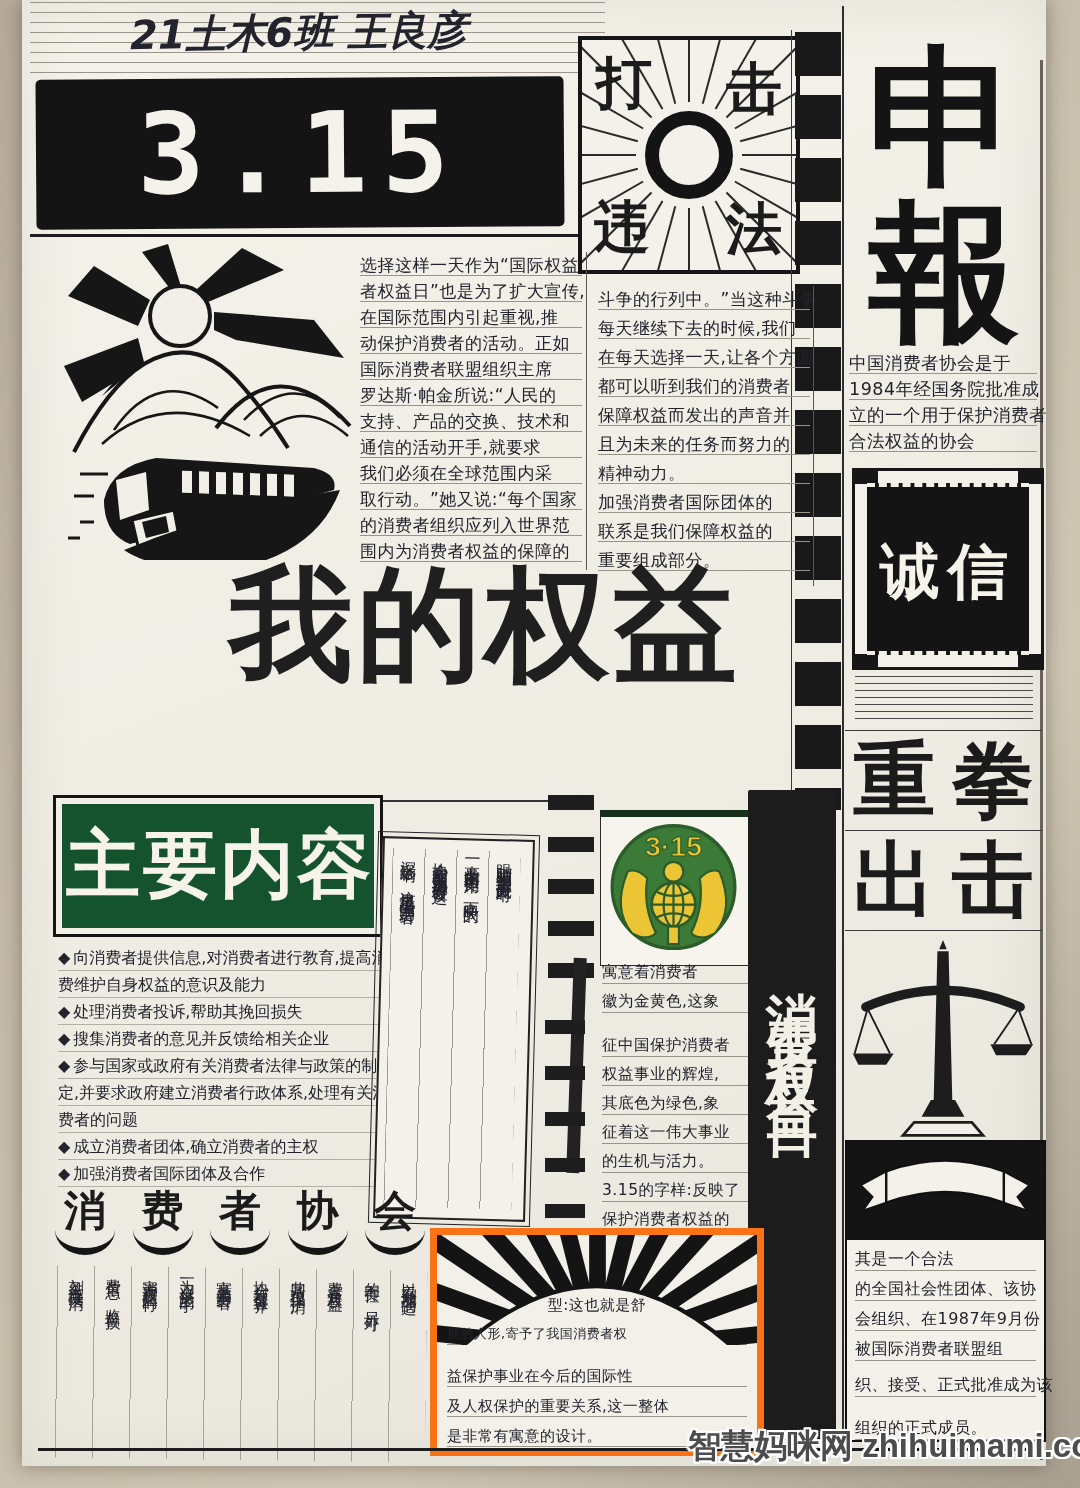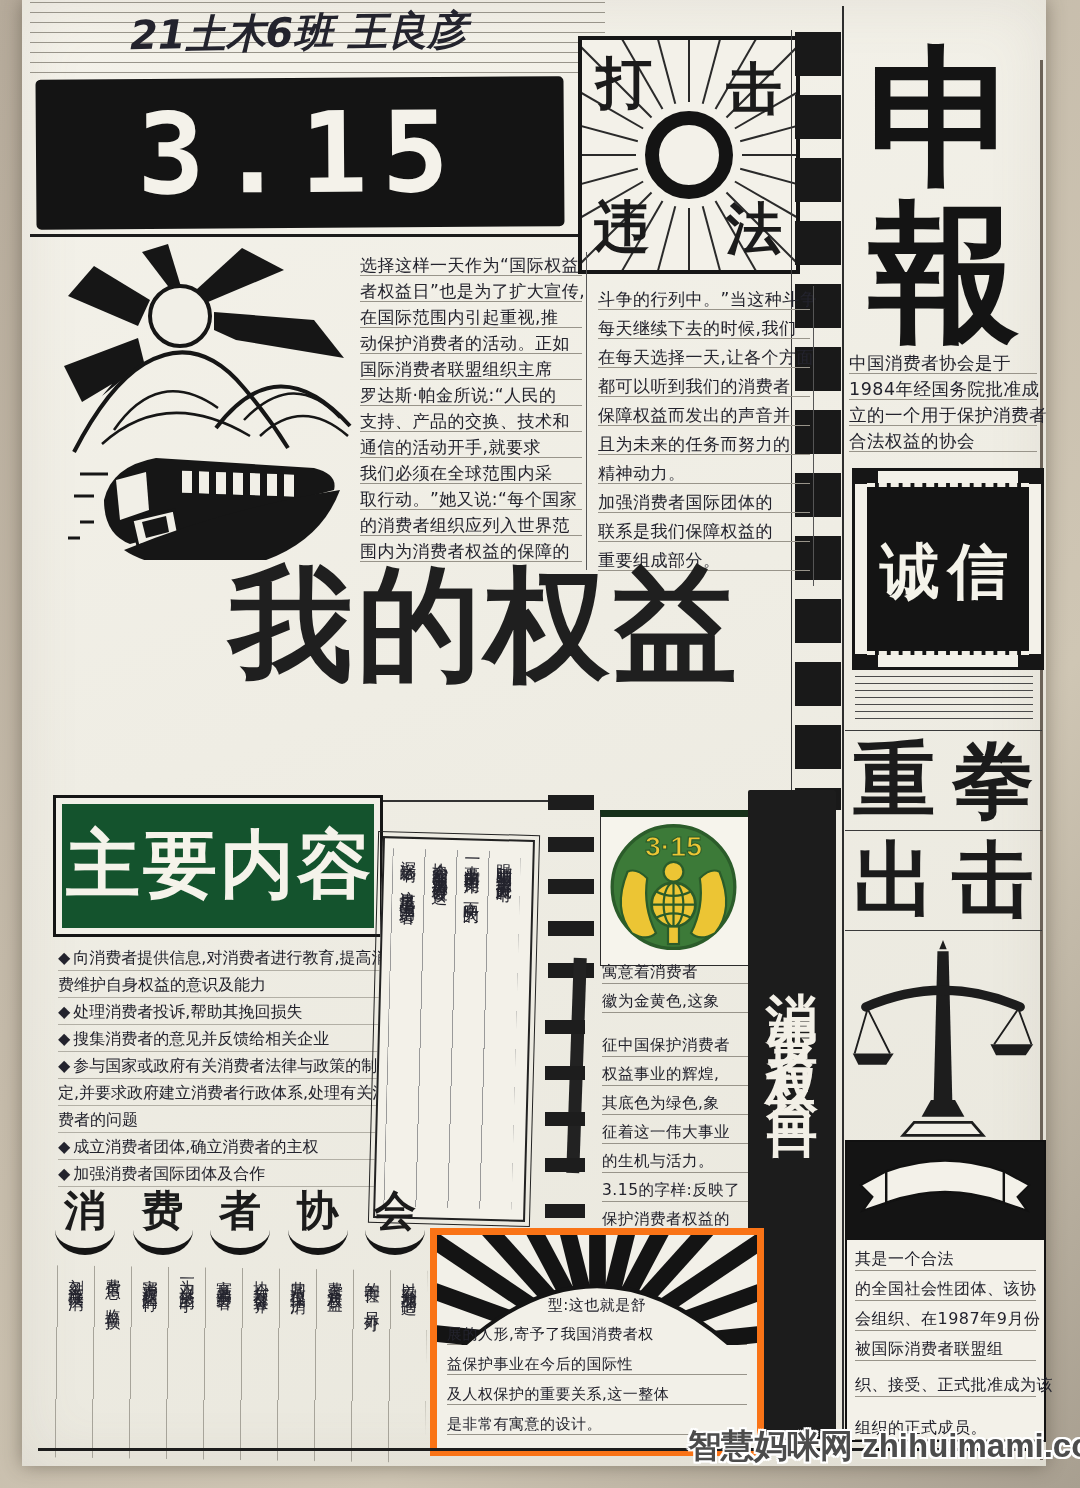--- a/index.html
+++ b/index.html
@@ -331,21 +331,21 @@
         <rect x="152" y="-110" width="17" height="225" transform="rotate(28 160 118)"></rect>
         <rect x="152" y="-110" width="17" height="225" transform="rotate(42 160 118)"></rect>
         <rect x="152" y="-110" width="17" height="225" transform="rotate(56 160 118)"></rect>
         <rect x="152" y="-110" width="17" height="225" transform="rotate(70 160 118)"></rect>
         <rect x="152" y="-110" width="17" height="225" transform="rotate(84 160 118)"></rect>
       </g>
       <path d="M18,118 Q160,-14 302,118 Z" fill="#f2f0e8" stroke="#141414" stroke-width="4"></path>
     </svg>
     <div class="hand" style="margin-top:-50px;padding:0 10px">
       <div class="line" style="font-size:15px;line-height:20px;margin:0 70px 8px;text-align:center">型:这也就是舒</div>
-      <div class="line" style="font-size:15px;line-height:20px;margin-bottom:9px">展的人形,寄予了我国消费者权</div>
+      <div class="line" style="font-size:13px;line-height:20px;margin-bottom:21px">展的人形,寄予了我国消费者权</div>
       <div class="line" style="font-size:15px;line-height:20px;margin-bottom:9px">益保护事业在今后的国际性</div>
       <div class="line" style="font-size:15px;line-height:20px;margin-bottom:9px">及人权保护的重要关系,这一整体</div>
       <div class="line" style="font-size:15px;line-height:20px;margin-bottom:9px">是非常有寓意的设计。</div>
     </div>
   </div>
 
   <div class="abs" style="left:38px;top:1448px;width:1004px;height:3px;background:#1c1c1c"></div>
 
   <div class="abs" style="left:688px;top:1424px;font-size:33px;font-weight:bold;color:#4c4c4c;white-space:nowrap;
        text-shadow:-2px -2px 0 #fff,2px -2px 0 #fff,-2px 2px 0 #fff,2px 2px 0 #fff,0 2px 0 #fff,2px 0 0 #fff,0 -2px 0 #fff,-2px 0 0 #fff">智慧妈咪网 zhihuimami.com</div>

